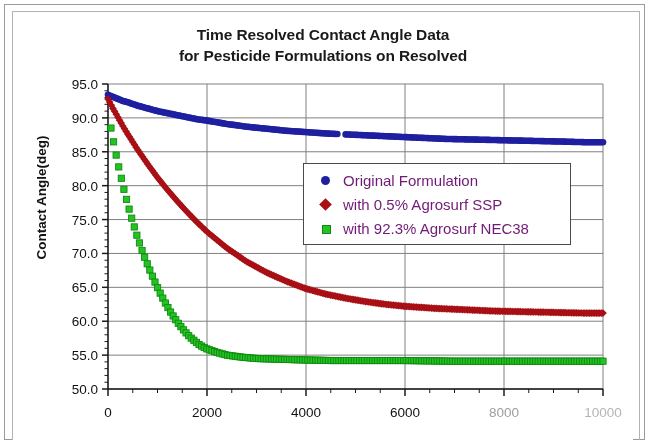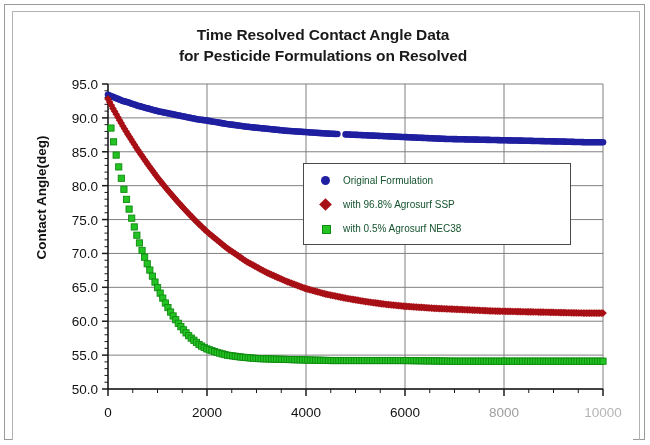--- a/index.html
+++ b/index.html
@@ -100,22 +100,22 @@
     padding-left: 14px;
   }
   .legend-marker {
     width: 18px;
     height: 18px;
     margin-right: 7px;
     flex: 0 0 18px;
     position: relative;
   }
   .legend-label {
-    font-size: 10px;
-    color: #14532d;
+    font-size: 15px;
+    color: #701a75;
     white-space: nowrap;
   }
   .mk-circle {
     position: absolute;
     left: 3px; top: 5px;
     width: 9px; height: 9px;
     border-radius: 50%;
   }
   .mk-diamond {
     position: absolute;
@@ -1059,24 +1059,24 @@
         <div class="legend-row">
           <span class="legend-marker">
             <span class="mk-circle" style="background: rgb(31, 31, 160);"></span>
           </span>
           <span class="legend-label">Original Formulation</span>
         </div>
         <div class="legend-row">
           <span class="legend-marker">
             <span class="mk-diamond" style="background: rgb(168, 16, 22);"></span>
           </span>
-          <span class="legend-label">with 96.8% Agrosurf SSP</span>
+          <span class="legend-label">with 0.5% Agrosurf SSP</span>
         </div>
         <div class="legend-row">
           <span class="legend-marker">
             <span class="mk-square" style="background: rgb(34, 195, 34); border: 1.4px solid rgb(15, 138, 15);"></span>
           </span>
-          <span class="legend-label">with 0.5% Agrosurf NEC38</span>
+          <span class="legend-label">with 92.3% Agrosurf NEC38</span>
         </div>
       </div>
 
   </div>
 </div>
 
 </body></html>

